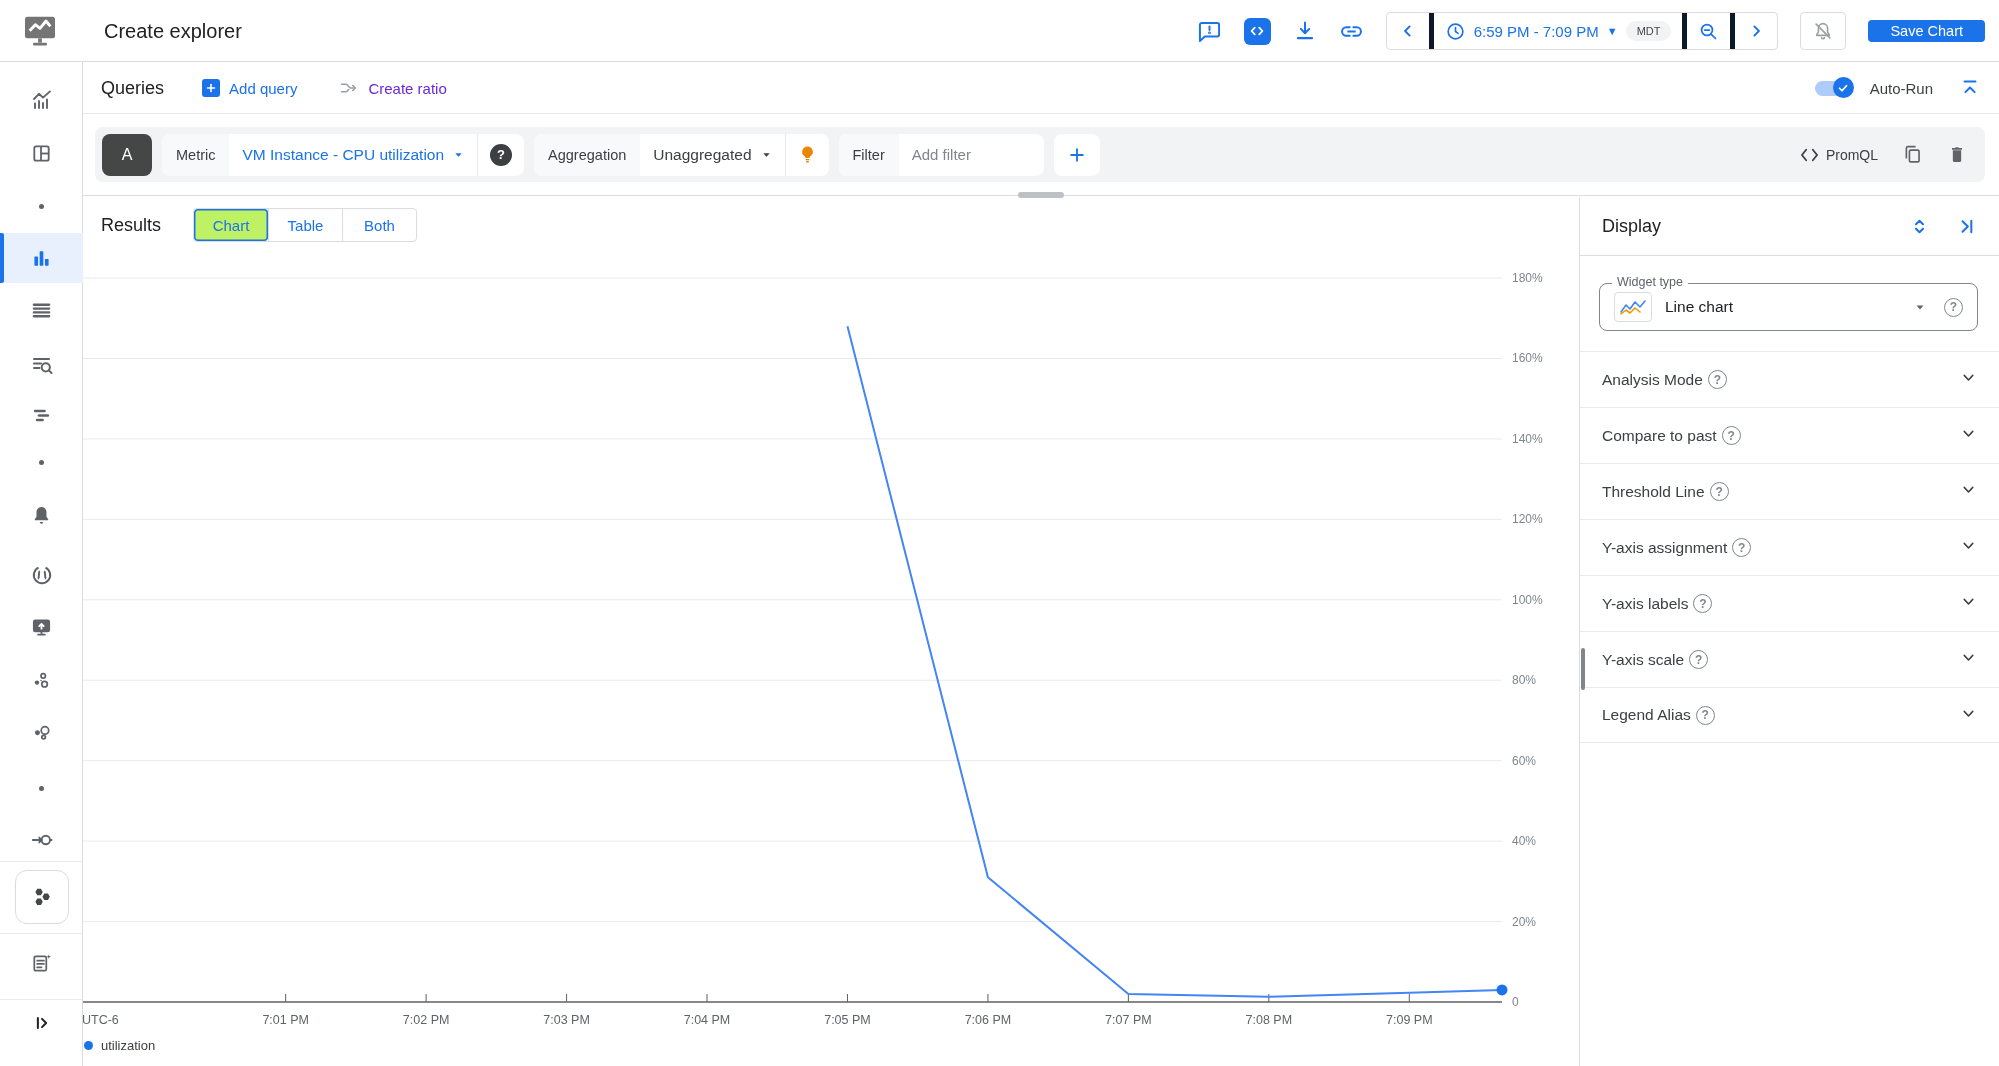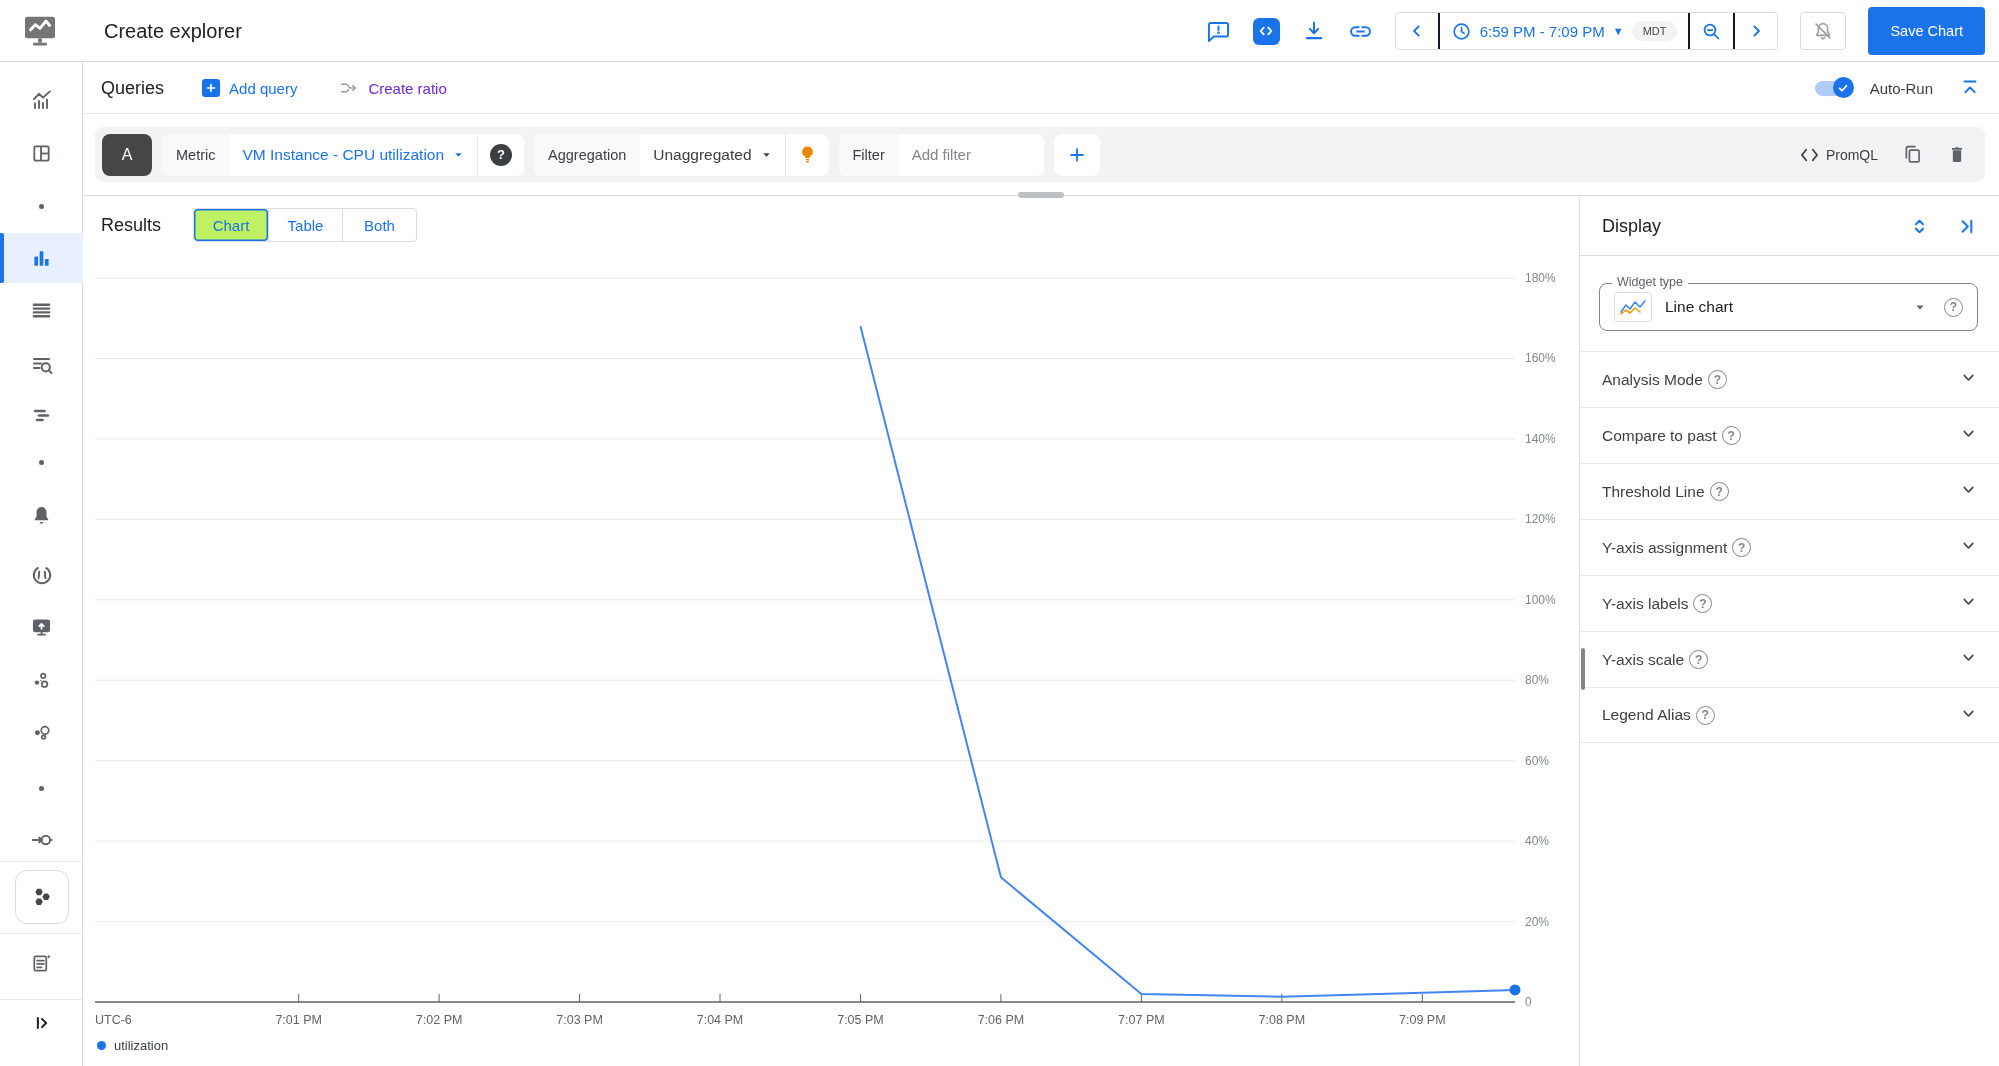--- a/index.html
+++ b/index.html
@@ -14,28 +14,28 @@
   .page-title { position:absolute; left:104px; top:50%; transform:translateY(-50%);
     font-size:20px; color:#202124; }
   .header-right { position:absolute; right:14px; top:0; height:62px;
     display:flex; align-items:center; gap:22px; }
   .hicon { display:flex; align-items:center; justify-content:center; cursor:pointer; }
   .code-btn { width:27px; height:27px; background:#1a73e8; border-radius:6px;
     display:flex; align-items:center; justify-content:center; }
   .time-group { display:flex; align-items:stretch; height:38px;
     border:1px solid #dadce0; border-radius:4px; overflow:hidden; background:#fff; }
   .seg { display:flex; align-items:center; padding:0 11px; gap:8px; }
-  .seg + .seg { border-left:2px solid #0f172a; }
+  .seg + .seg { border-left:5px solid #0f172a; }
   .time-text { font-size:15px; font-weight:500; color:#1a73e8; white-space:nowrap; }
   .caret { color:#1a73e8; font-size:11px; }
   .tz-pill { background:#f1f3f4; border-radius:12px; padding:4px 11px; font-size:11px;
     font-weight:500; color:#444746; }
   .dis-box { width:46px; height:38px; border:1px solid #dadce0; border-radius:4px;
     display:flex; align-items:center; justify-content:center; }
-  .save-btn { height:48px; padding:0 22px; background:#1a73e8; color:#fff;
+  .save-btn { height:22px; padding:0 22px; background:#1a73e8; color:#fff;
     border:none; border-radius:4px; font-size:14.5px; font-weight:500;
     font-family:inherit; display:flex; align-items:center; cursor:pointer; }
 
   
   #queries-bar { position:absolute; left:83px; top:63px; right:0; height:51px;
     display:flex; align-items:center; padding:0 18px; border-bottom:1px solid #e8eaed; }
   .q-title { font-size:18px; color:#202124; margin-right:38px; }
   .link-btn { display:flex; align-items:center; gap:9px; font-size:15px; font-weight:500;
     color:#1a73e8; cursor:pointer; margin-right:42px; }
   .link-btn.disabled { color:#6d28d9; cursor:default; }
@@ -84,21 +84,21 @@
     display:flex; align-items:center; padding:0 18px; }
   .r-title { font-size:18px; color:#202124; margin-right:32px; }
   .tabs { display:flex; border:1px solid #dadce0; border-radius:4px; height:34px;
     overflow:hidden; }
   .tab { min-width:74px; padding:0 17px; display:flex; align-items:center;
     justify-content:center; color:#1a73e8; font-size:15px; font-weight:500; cursor:pointer; }
   .tab + .tab { border-left:1px solid #dadce0; }
   .tab.active { background:#bef264; box-shadow:inset 0 0 0 1.5px #1a73e8; border-radius:4px; }
 
   
-  #chart-area { position:absolute; left:83px; top:250px; width:1496px; height:816px; }
+  #chart-area { position:absolute; left:70px; top:250px; width:1496px; height:816px; }
   #plot-svg { position:absolute; left:0; top:0; }
   #legend { position:absolute; left:14px; top:788px; display:flex; align-items:center; gap:8px; }
   .legend-dot { width:9px; height:9px; border-radius:50%; background:#1a73e8; }
   .legend-label { font-size:13px; color:#3c4043; }
 
   
   #display-panel { position:absolute; left:1579px; top:197px; width:420px; bottom:0;
     border-left:1px solid #dadce0; background:#fff; }
   .dp-head { height:59px; border-bottom:1px solid #dadce0; display:flex;
     align-items:center; padding:0 22px; }

